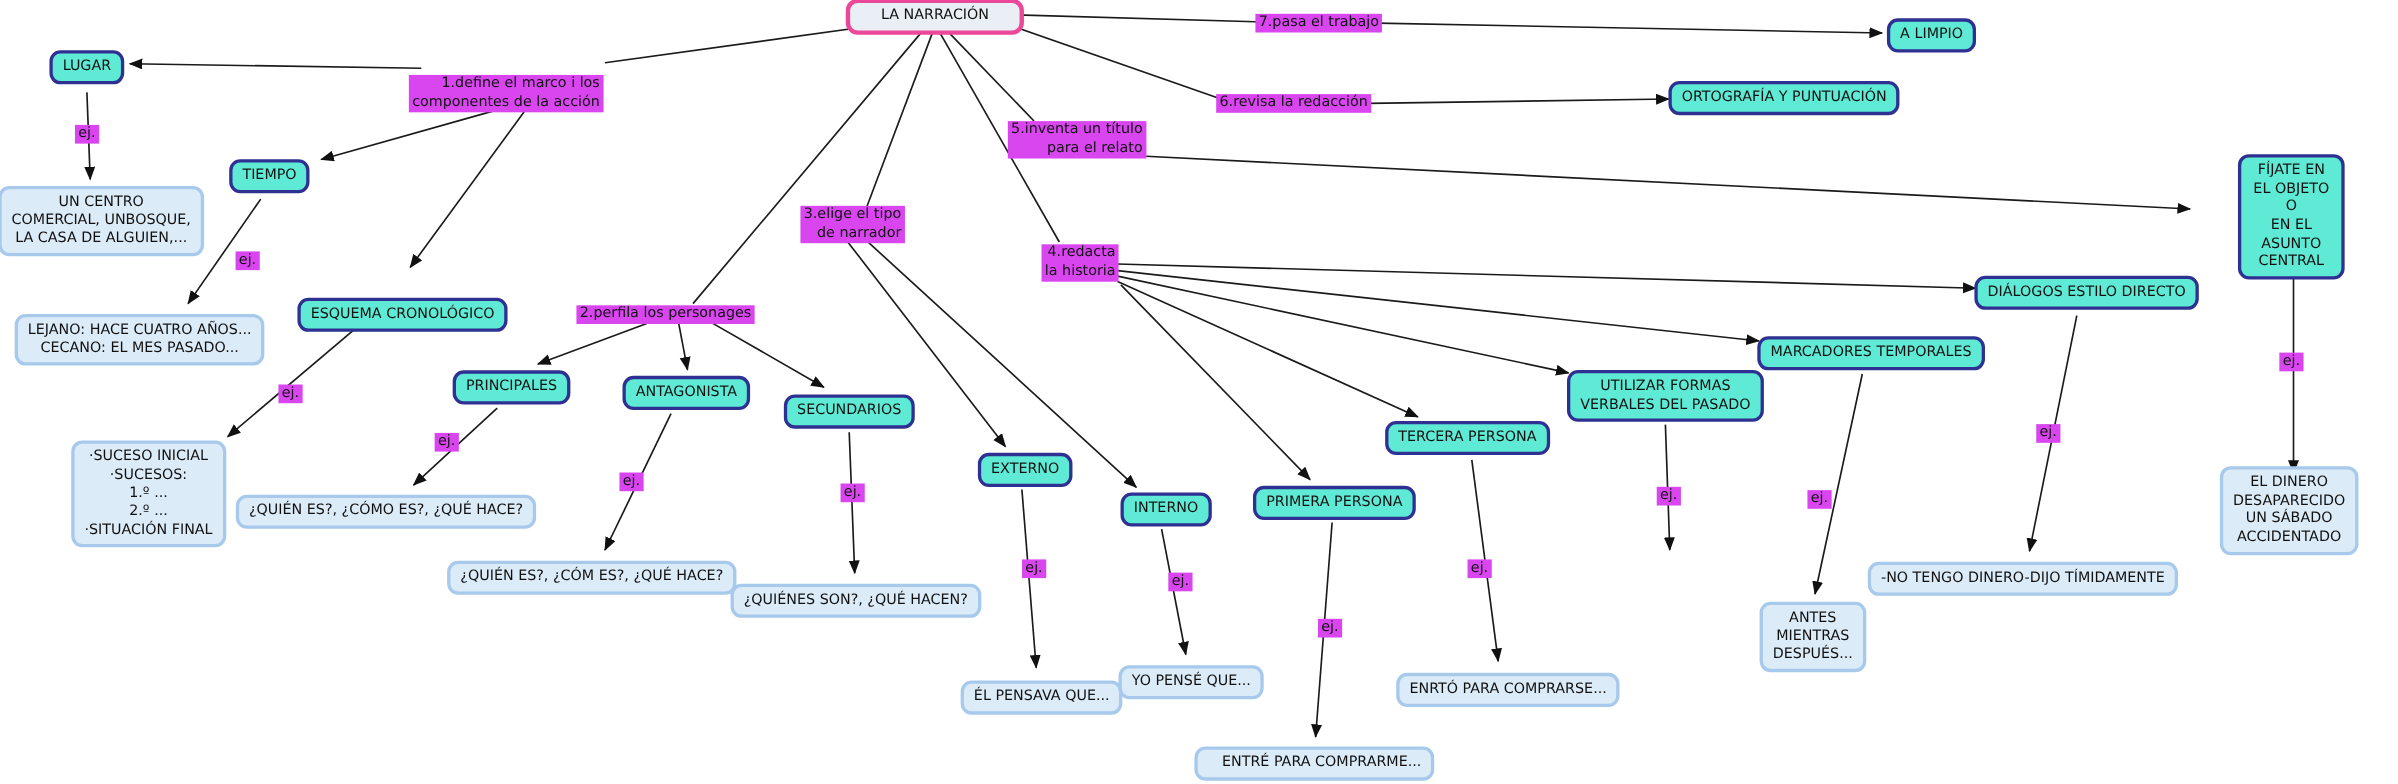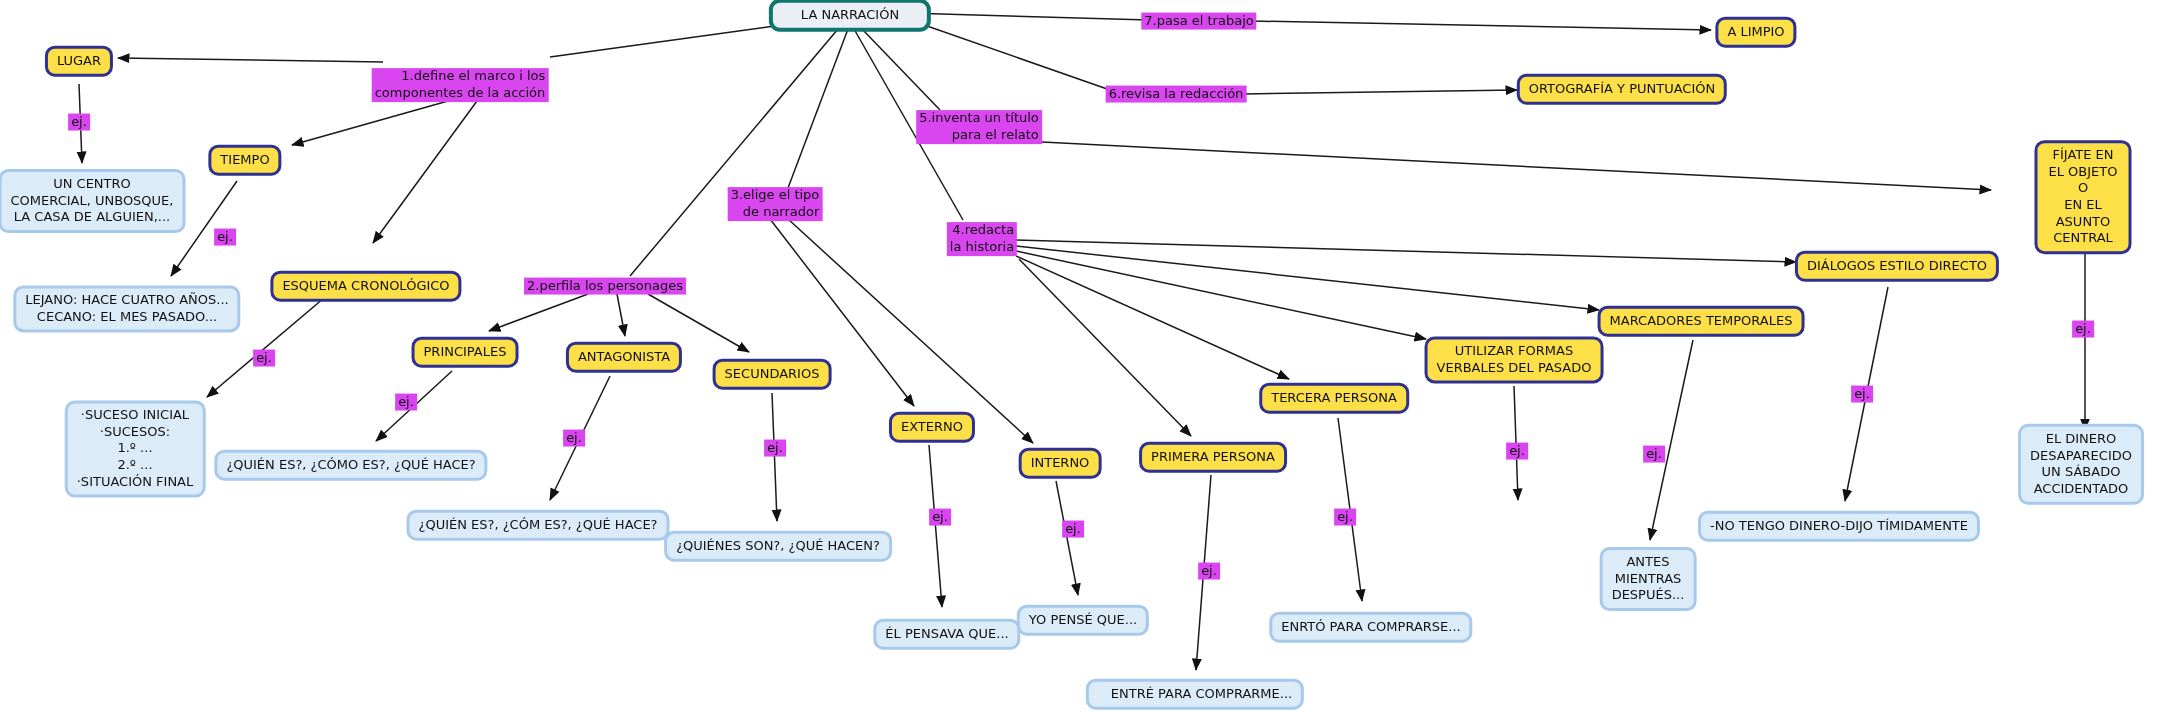--- a/index.html
+++ b/index.html
@@ -17,29 +17,29 @@
     transform:translate(-50%,-50%);
     white-space:pre-line;
     text-align:center;
     font-size:13px;
     line-height:1.28;
     padding:4px 9px;
     border-radius:10px;
     box-sizing:border-box;
   }
   .main-node{
-    border:4px solid #0f766e;
+    border:4px solid #ec4899;
     background:#e9eff5;
     border-radius:11px;
     padding:4px 28px;
     white-space:nowrap;
   }
   .node{
     border:3px solid #2e3192;
-    background:#fde047;
+    background:#5eead4;
   }
   .example{
     border:3px solid #a6c9ec;
     background:#dcebf8;
   }
   .elabel,.ej{
     position:absolute;
     transform:translate(-50%,-50%);
     white-space:pre-line;
     text-align:right;

